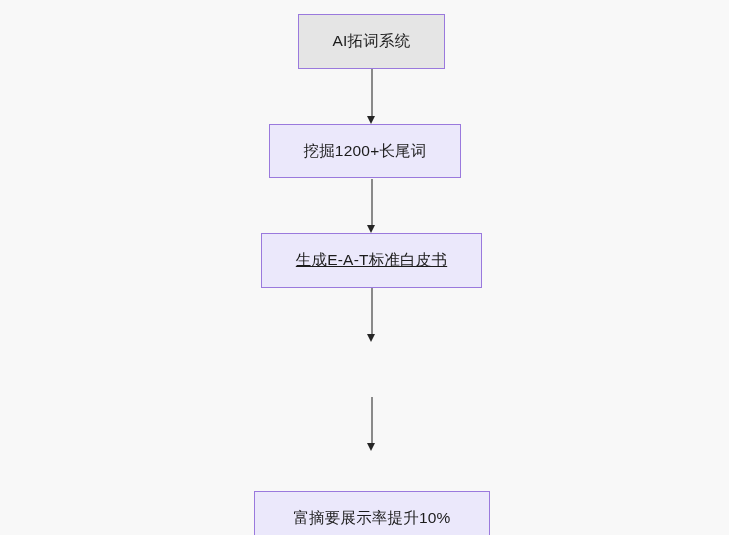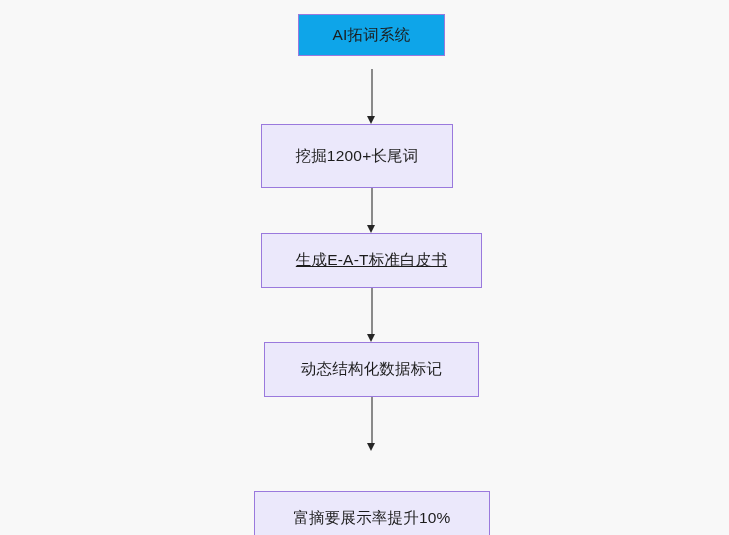--- a/index.html
+++ b/index.html
@@ -75,29 +75,26 @@
     </div>
   <div class="edge" id="edge-2" style="left: 371px; top: 288px; width: 1.6px; height: 54px;">
       <div class="edge-line" style="height: 47px; background: rgb(138, 138, 138);"></div>
       <div class="edge-head" style="top: 46px; border-top-color: rgb(38, 38, 38);"></div>
     </div>
   <div class="edge" id="edge-3" style="left: 371px; top: 397px; width: 1.6px; height: 54px;">
       <div class="edge-line" style="height: 47px; background: rgb(138, 138, 138);"></div>
       <div class="edge-head" style="top: 46px; border-top-color: rgb(38, 38, 38);"></div>
     </div>
 
-  <div class="node" id="node-0" style="left: 298px; top: 14px; width: 147px; height: 42px; background: #0ea5e9; border-color: rgb(154, 121, 221);">
+  <div class="node" id="node-0" style="left: 298px; top: 14px; width: 147px; height: 55px; background: #e5e5e5; border-color: rgb(154, 121, 221);">
     <span class="node-label" style="color: rgb(28, 28, 28);">AI拓词系统</span>
   </div>
-  <div class="node" id="node-1" style="left: 261px; top: 124px; width: 192px; height: 64px; background: rgb(235, 232, 251); border-color: rgb(154, 121, 221);">
+  <div class="node" id="node-1" style="left: 269px; top: 124px; width: 192px; height: 54px; background: rgb(235, 232, 251); border-color: rgb(154, 121, 221);">
     <span class="node-label" style="color: rgb(28, 28, 28);">挖掘1200+长尾词</span>
   </div>
   <div class="node" id="node-2" style="left: 261px; top: 233px; width: 221px; height: 55px; background: rgb(235, 232, 251); border-color: rgb(154, 121, 221);">
     <span class="node-label" style="color: rgb(28, 28, 28); text-decoration: underline;">生成E-A-T标准白皮书</span>
-  </div>
-  <div class="node" id="node-3" style="left: 264px; top: 342px; width: 215px; height: 55px; background: rgb(235, 232, 251); border-color: rgb(154, 121, 221);">
-    <span class="node-label" style="color: rgb(28, 28, 28);">动态结构化数据标记</span>
   </div>
   <div class="node" id="node-4" style="left: 254px; top: 451px; width: 236px; height: 55px; background: rgb(235, 232, 251); border-color: rgb(154, 121, 221); margin-top: 40px;">
     <span class="node-label" style="color: rgb(28, 28, 28);">富摘要展示率提升10%</span>
   </div>
 
 </div>
 
 </body></html>

